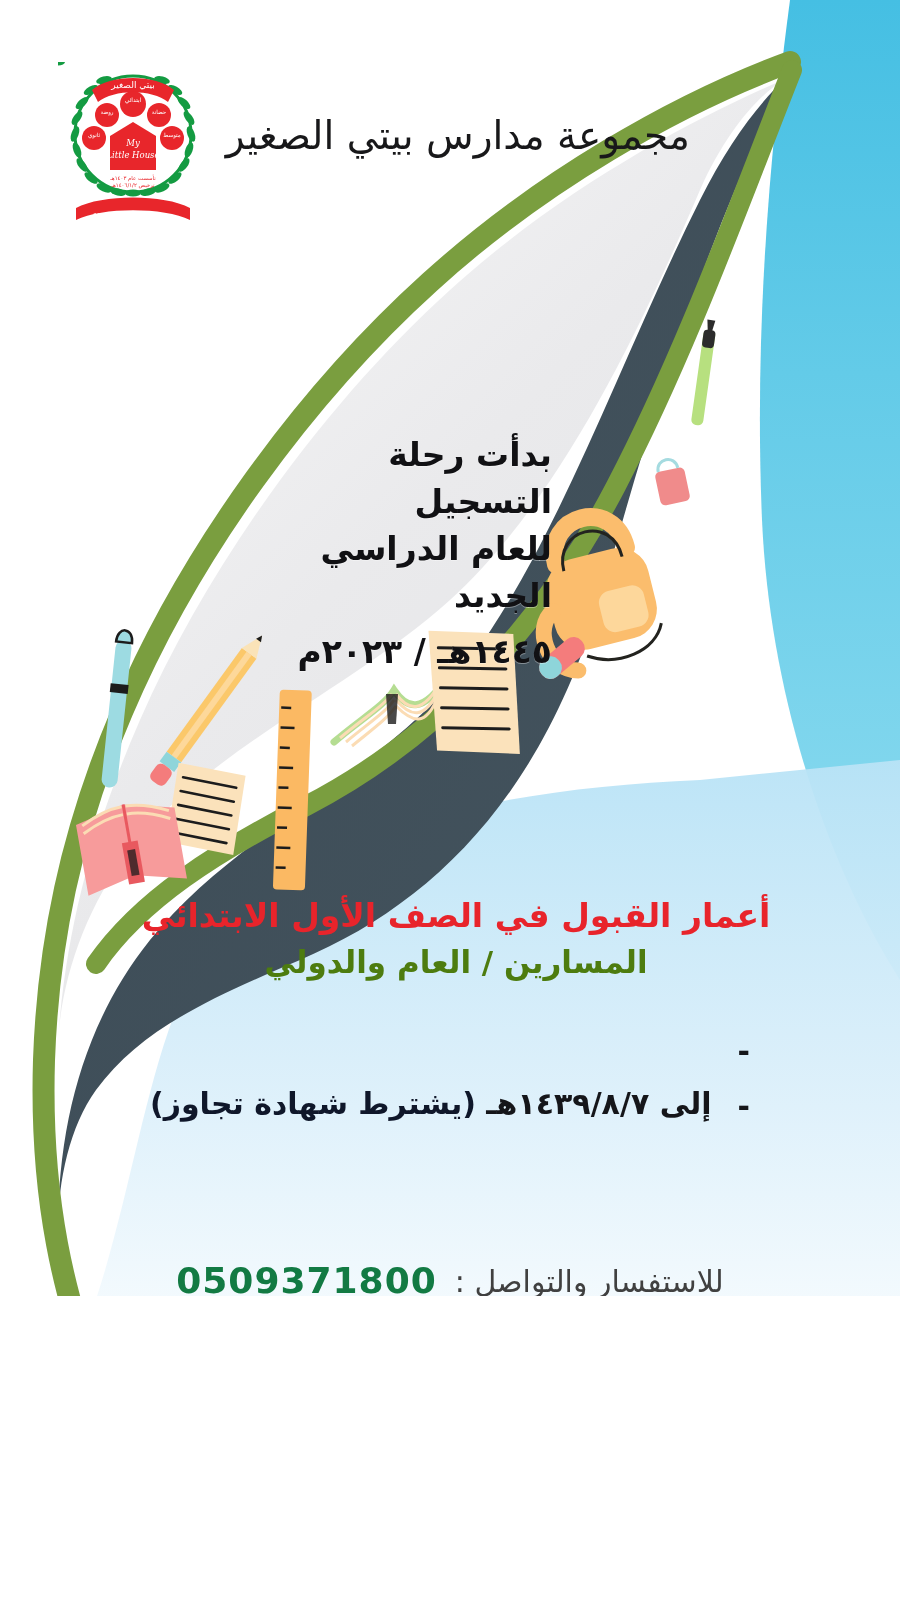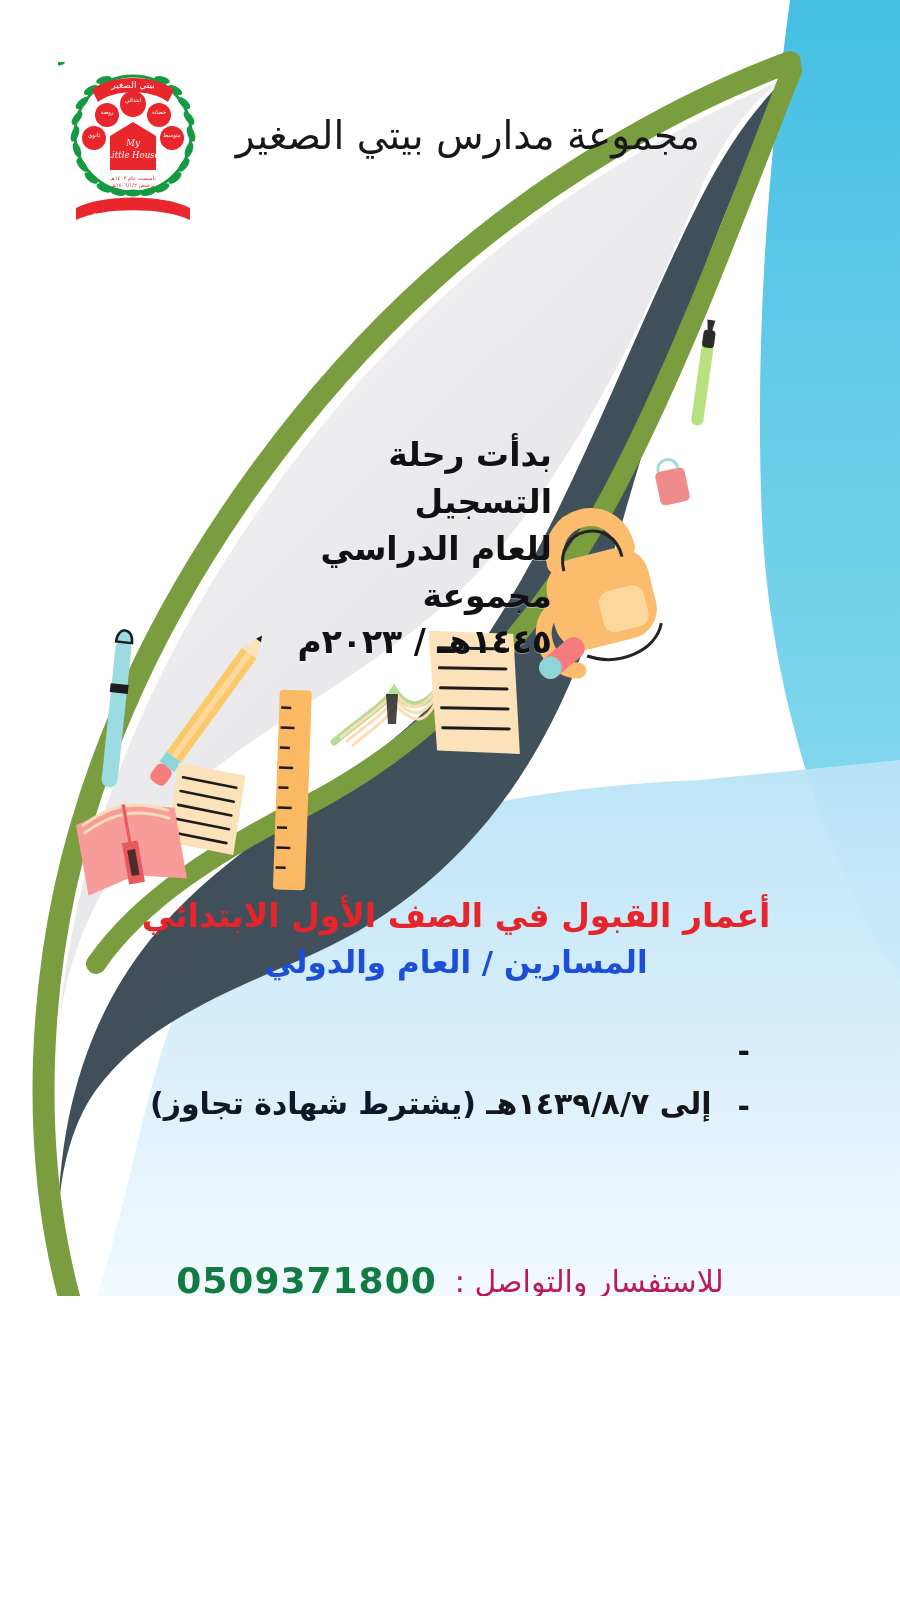--- a/index.html
+++ b/index.html
@@ -8,44 +8,44 @@
     background:#ffffff;
     font-family:"DejaVu Sans","Liberation Sans",sans-serif;
   }
   .stage{position:absolute;inset:0;width:900px;height:1296px;overflow:hidden;}
   .layer{position:absolute;inset:0;width:900px;height:1600px;}
   svg.layer{display:block;}
 
   
   .logo-wrap{position:absolute;left:58px;top:62px;width:150px;height:165px;}
   .header-title{
-    position:absolute;right:200px;top:112px;width:480px;
+    position:absolute;right:210px;top:112px;width:480px;
     text-align:right;direction:rtl;
     font-size:39px;font-weight:400;color:#18181a;
     letter-spacing:0px;line-height:1.25;
     font-family:"DejaVu Sans","Liberation Sans",sans-serif;
   }
 
   
   .headline{
     position:absolute;right:348px;top:432px;width:300px;
     text-align:right;direction:rtl;color:#111114;
     font-weight:700;font-size:33px;line-height:1.42;
     text-shadow:0 1px 0 rgba(255,255,255,.35);
   }
-  .headline .l3{display:block;margin-top:0;letter-spacing:1px;}
+  .headline .l3{display:block;margin-top:10px;letter-spacing:1px;}
 
   
   .adm{position:absolute;left:12px;right:0;top:896px;text-align:center;direction:rtl;}
   .adm-red{
     font-size:33px;font-weight:700;color:#e8242b;line-height:1.2;
     letter-spacing:0px;
   }
   .adm-black{
-    font-size:31px;font-weight:700;color:#1d4ed8;line-height:1.3;margin-top:6px;
+    font-size:31px;font-weight:700;color:#4d7c0f;line-height:1.3;margin-top:6px;
   }
 
   
   .bullets{
     position:absolute;right:150px;top:1030px;width:680px;
     direction:rtl;text-align:right;
   }
   .b-row{
     display:flex;flex-direction:row;align-items:flex-start;
     justify-content:flex-start;gap:26px;margin-bottom:14px;
@@ -61,21 +61,21 @@
   .b-text .cont{display:block;}
   .note-green{color:#0f172a;}
 
   
   .contact{
     position:absolute;right:0;left:0;top:1258px;
     display:flex;flex-direction:row;align-items:center;
     justify-content:center;gap:18px;direction:rtl;
   }
   .contact-label{
-    color:#be185d;font-size:30px;font-weight:400;line-height:1.3;
+    color:#404040;font-size:30px;font-weight:400;line-height:1.3;
     white-space:nowrap;
   }
   .contact-nums{display:flex;gap:8px;align-items:flex-end;}
   .contact-num{
     color:#127a43;font-size:36px;font-weight:700;letter-spacing:1px;
     line-height:1.28;font-family:"DejaVu Sans","Liberation Sans",sans-serif;
   }
   .contact-num.second{margin-right:16px;}
 </style>
 </head>
@@ -322,21 +322,21 @@
         <path d="M18,146 C44,132 106,132 132,146 L132,158 C106,145 44,145 18,158 Z" fill="#e8262b"></path>
         <text x="75" y="155" text-anchor="middle" font-size="6" fill="#ffffff">جدة هاتف — ٦٦٥٦٠٩ / ٦٥٤٦٩٠</text>
       </g>
     </svg>
   </div>
 
   <div class="header-title">مجموعة مدارس بيتي الصغير</div>
 
   <div class="headline">
     <span>بدأت رحلة التسجيل</span><br>
-    <span>للعام الدراسي مجموعة</span>
+    <span>للعام الدراسي الجديد</span>
     <span class="l3">١٤٤٥هـ / ٢٠٢٣م</span>
   </div>
 
   <div class="adm">
     <div class="adm-red">أعمار القبول في الصف الأول الابتدائي</div>
     <div class="adm-black">المسارين / العام والدولي</div>
   </div>
 
   <div class="bullets">
 

